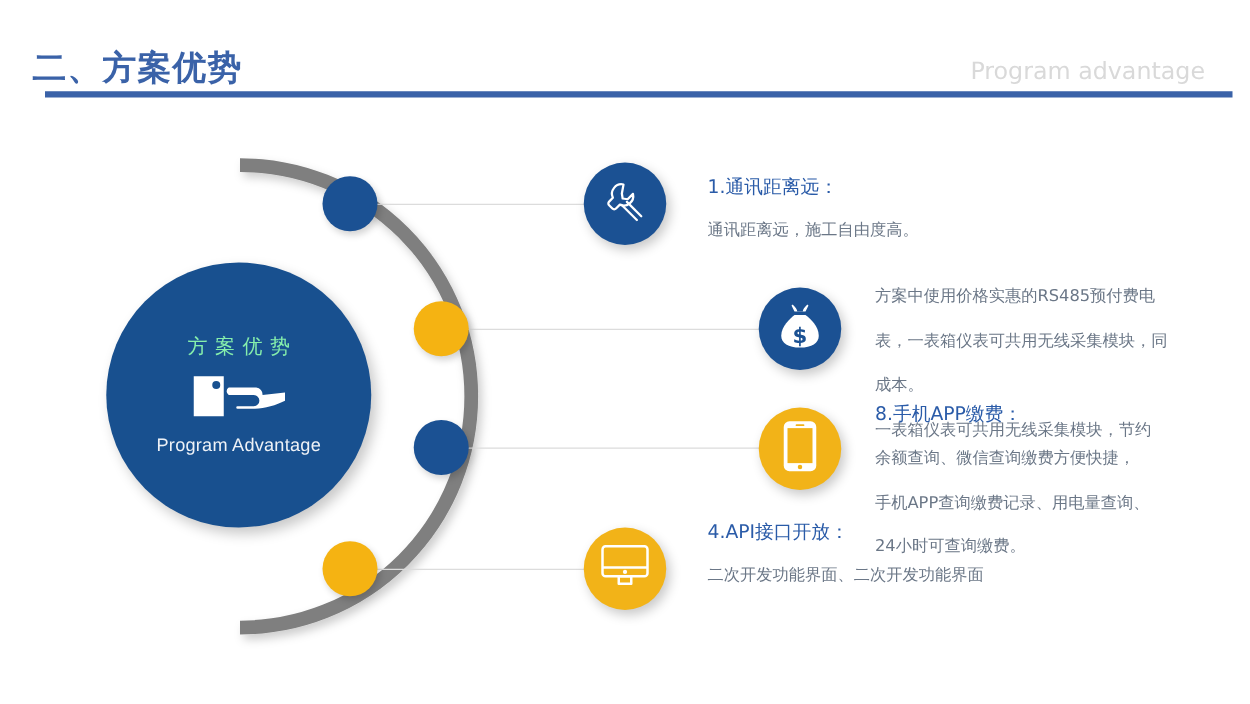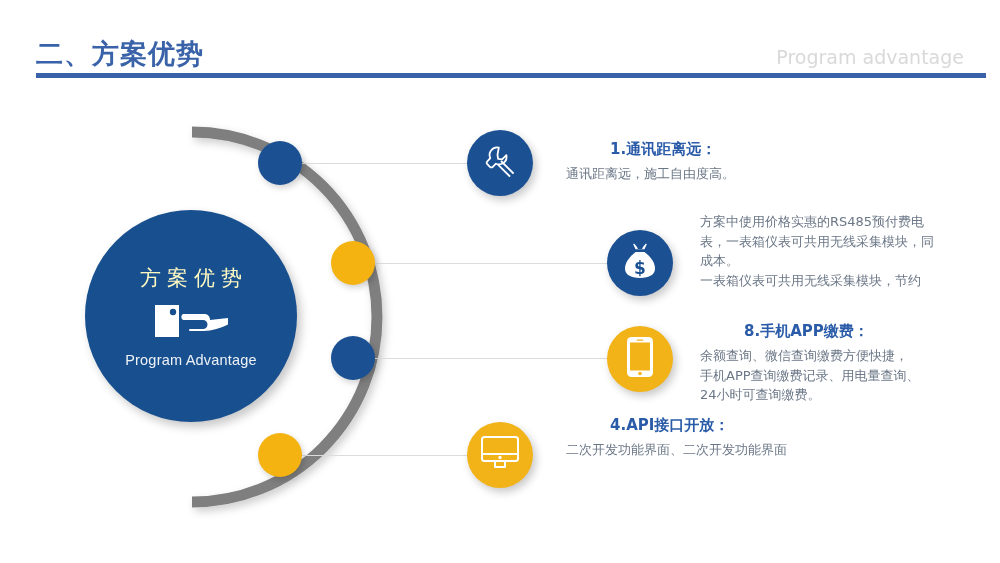--- a/index.html
+++ b/index.html
@@ -7,21 +7,21 @@
   body {
     font-family:"Liberation Sans","DejaVu Sans",sans-serif;
     background:#ffffff;
     position:relative;
     overflow:hidden;
   }
 
   
   #header { position:absolute; left:0; top:0; width:1000px; height:100px; }
   #page-title {
-    position:absolute; left:36px; top:36px;
+    position:absolute; left:26px; top:36px;
     font-size:27px; font-weight:bold; color:#3a62a8;
     letter-spacing:1px; white-space:nowrap;
   }
   #header-sub {
     position:absolute; right:36px; top:46px;
     font-size:19px; color:#d9d9d9; white-space:nowrap;
     font-family:"DejaVu Sans",sans-serif;
   }
   #title-rule {
     position:absolute; left:36px; top:73px; width:950px; height:5px;
@@ -34,21 +34,21 @@
   
   #center-circle {
     position:absolute; left:85px; top:110px;
     width:212px; height:212px; border-radius:50%;
     background:#18508f;
     box-shadow:4px 5px 10px rgba(0,0,0,0.22);
     display:flex; flex-direction:column;
     align-items:center; justify-content:center;
   }
   #center-cn {
-    font-size:21px; color:#fef9c3; letter-spacing:6px;
+    font-size:16px; color:#86efac; letter-spacing:6px;
     font-weight:500; text-indent:6px;
     font-family:Liberation Serif, serif;
   }
   #center-icon { margin:12px 0 10px 0; }
   #center-en { font-size:14.5px; color:#eef2f7; letter-spacing:.2px; }
 
   
   #arc { position:absolute; left:0; top:0; pointer-events:none; }
 
   
@@ -64,30 +64,29 @@
     position:absolute; width:66px; height:66px; border-radius:50%;
     display:flex; align-items:center; justify-content:center;
     box-shadow:3px 4px 9px rgba(0,0,0,.22);
   }
   .bubble.blue { background:#1b5193; }
   .bubble.gold { background:#f2b318; }
 
   
   .item-text { position:absolute; }
   .item-head {
-    font-size:15px; font-weight:bold; color:#2a5ba8;
+    font-size:15px; font-weight:normal; color:#2a5ba8;
     margin-bottom:5px; white-space:nowrap;
     font-family:"DejaVu Sans",sans-serif;
-    margin-left:44px;
   }
   .item-body {
     font-size:13px; color:#6b7787; line-height:1.5;
     font-family:"DejaVu Sans",sans-serif;
   }
-  .item-body div { white-space:nowrap; }
+  .item-body div { white-space:nowrap;margin-top:16px; }
 </style>
 </head>
 <body>
 
 <div id="header">
   <div id="page-title">二、方案优势</div>
   <div id="header-sub">Program advantage</div>
   <div id="title-rule"></div>
 </div>
 

